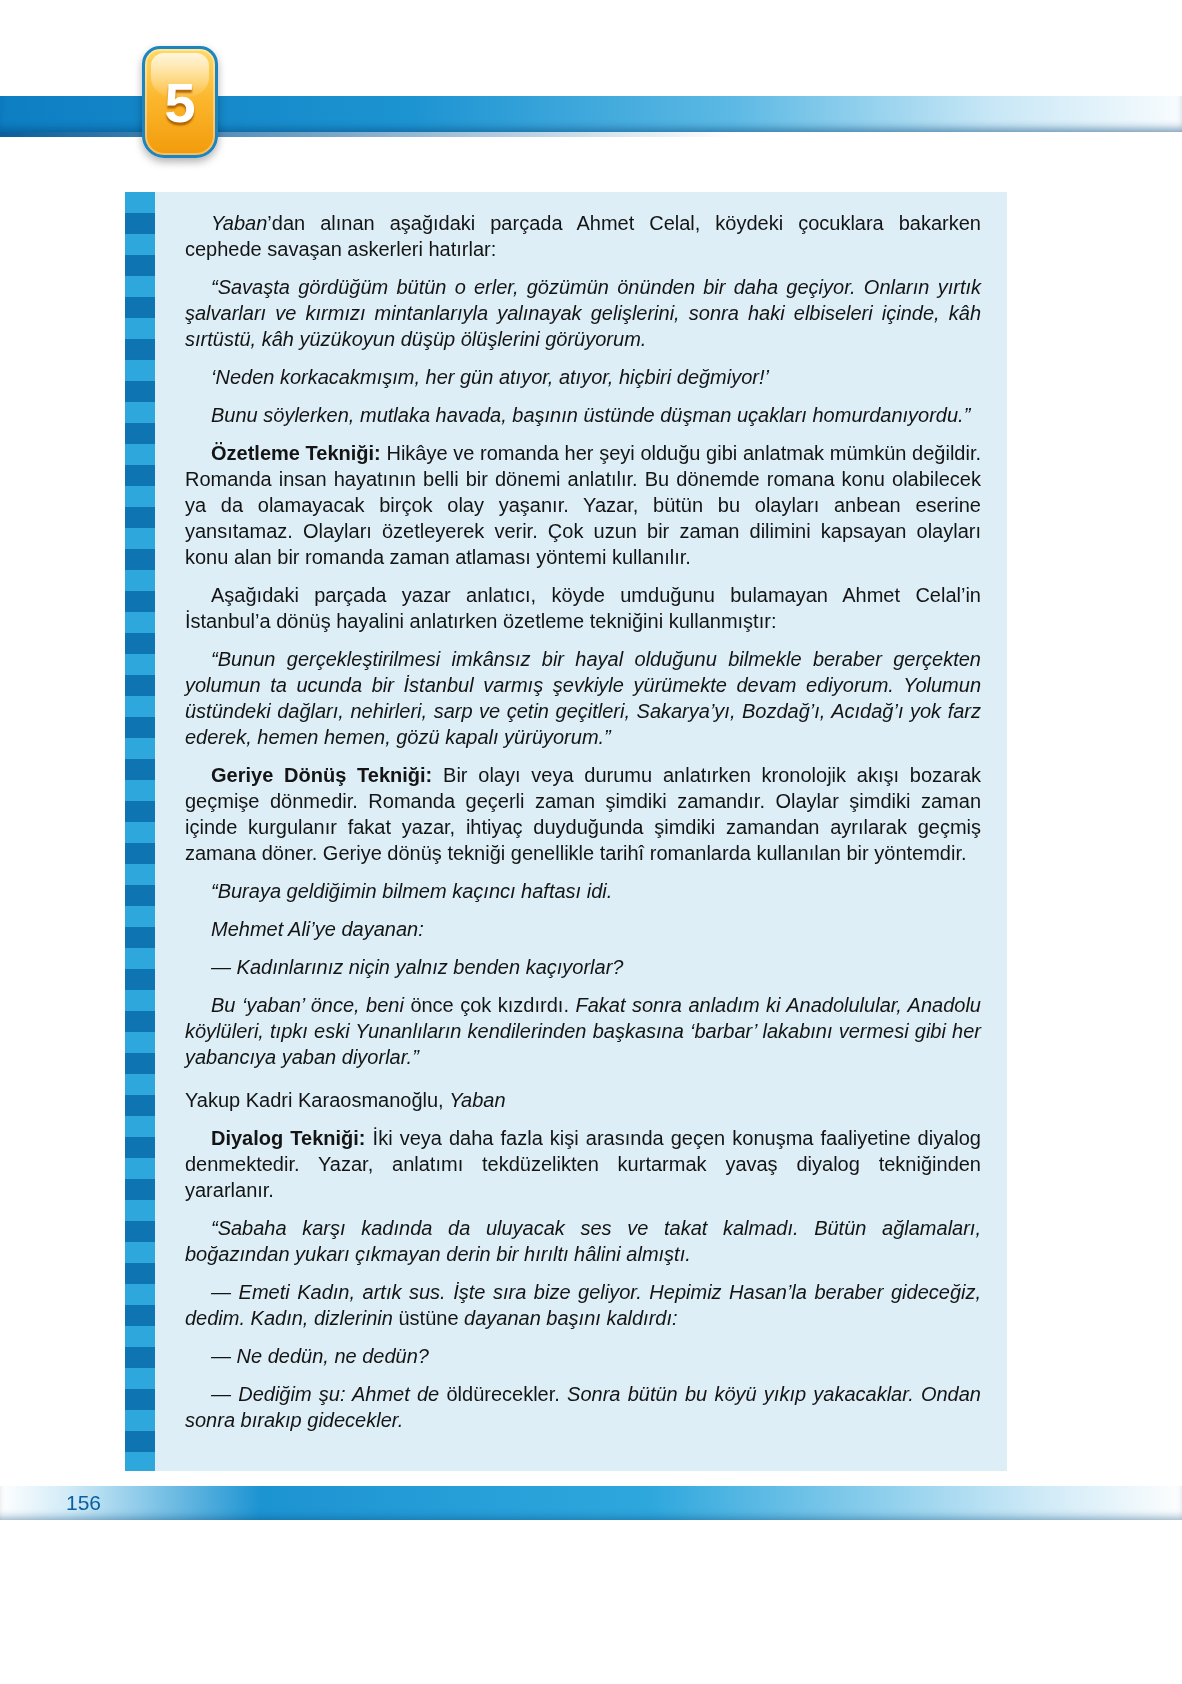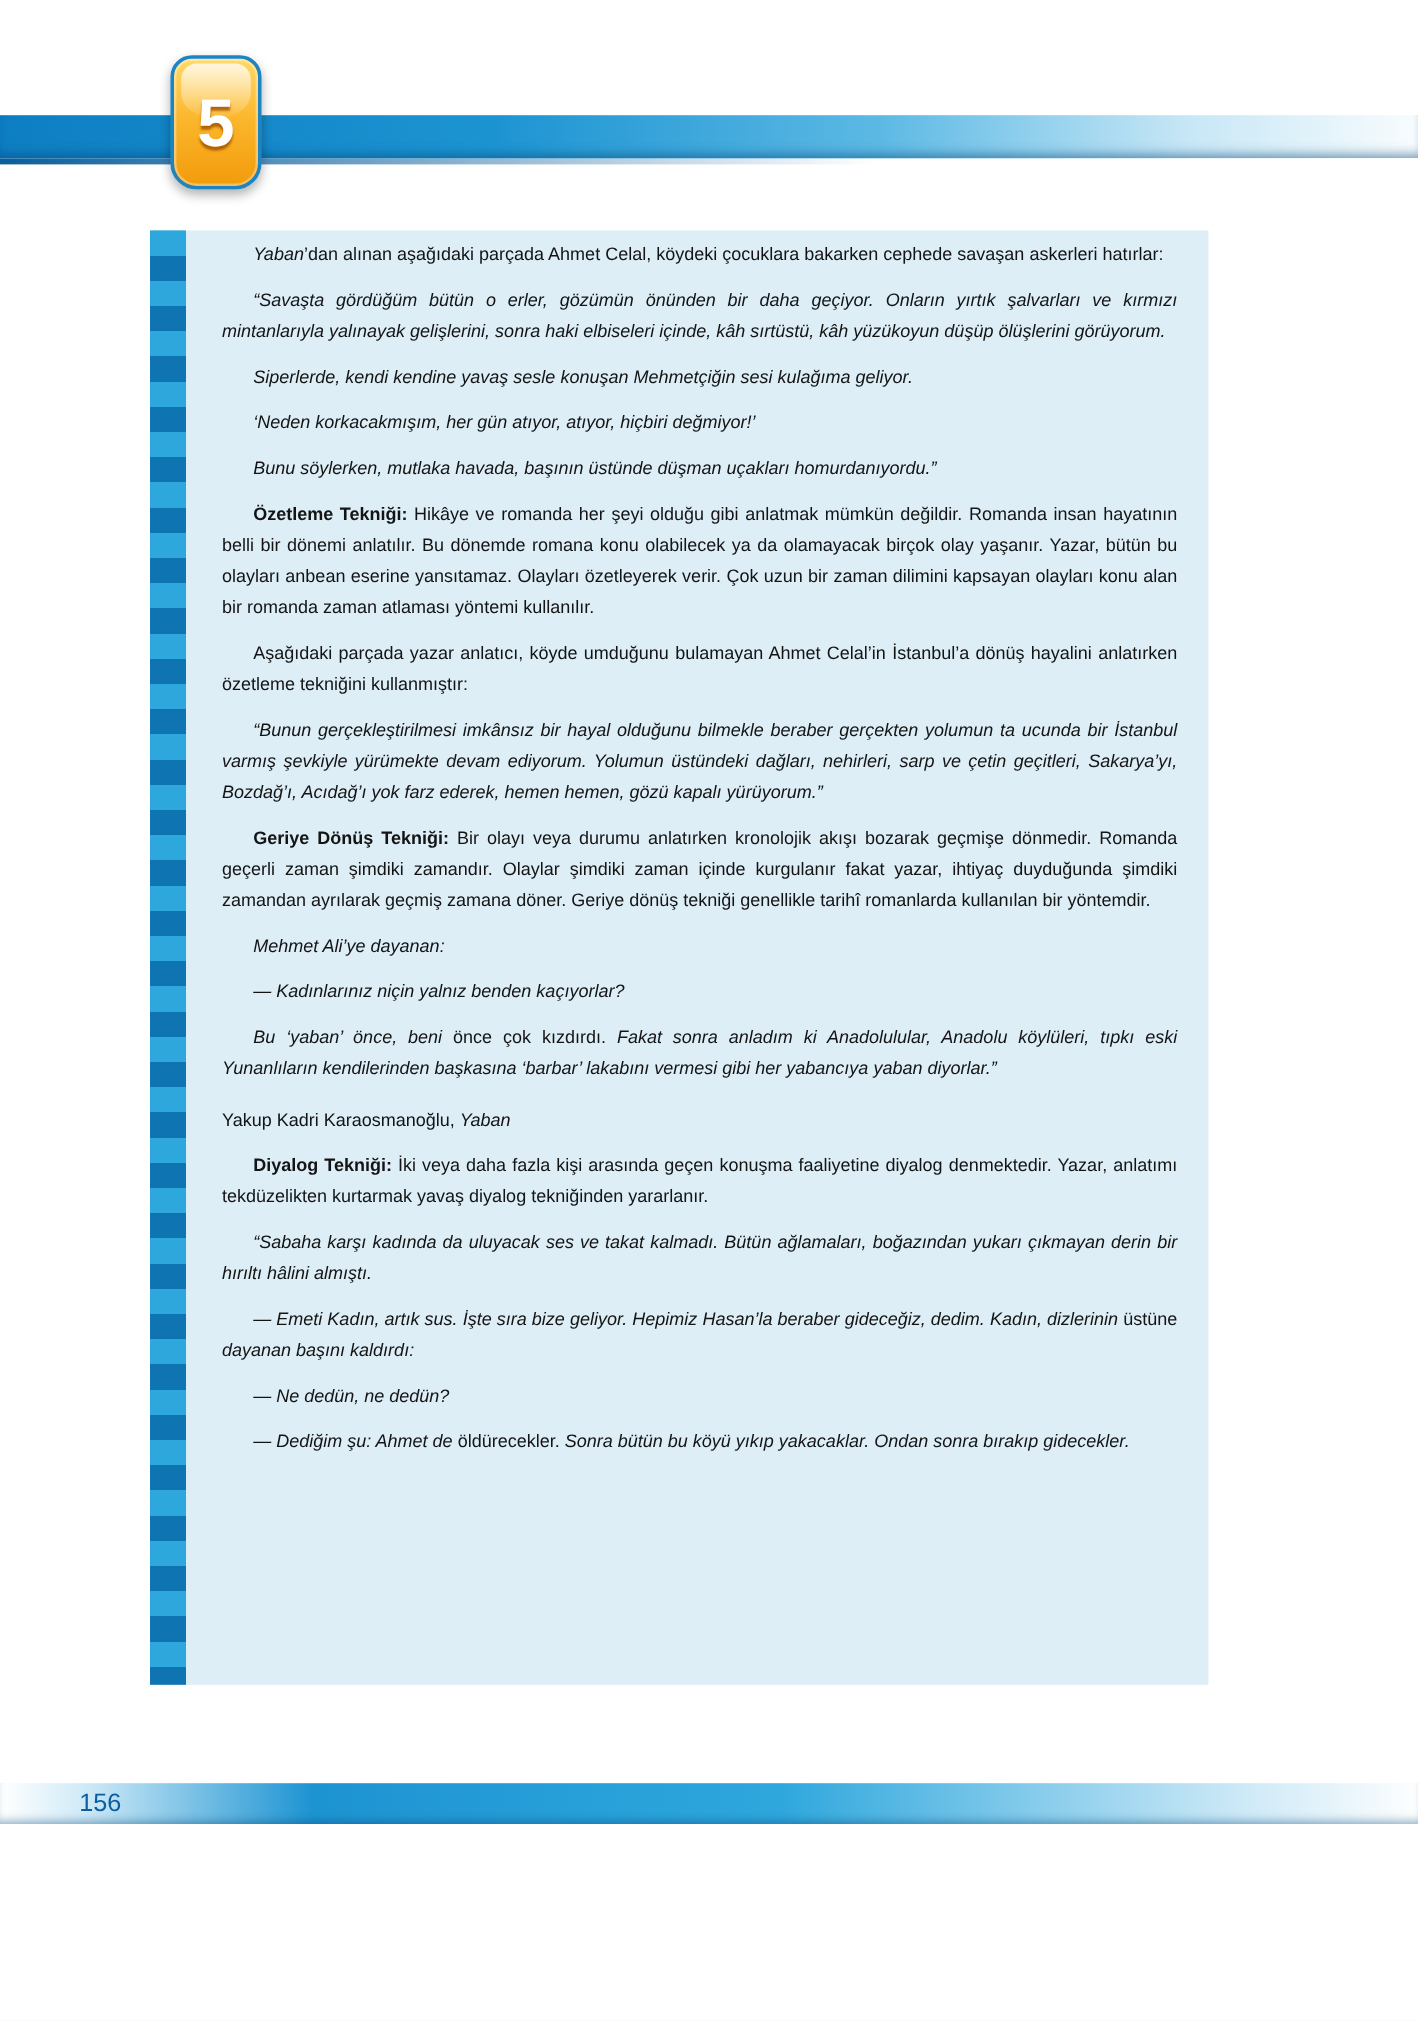--- a/index.html
+++ b/index.html
@@ -47,23 +47,23 @@
     background:#ddeef7;
   }
   .stripe-edge {
     position:absolute; left:0; top:0; bottom:0; width:30px;
     background:repeating-linear-gradient(to bottom,
       #2ea7dd 0px, #2ea7dd 21px,
       #0f74b2 21px, #0f74b2 42px);
   }
   .text-col {
     margin-left:30px;
-    padding:8px 26px 26px 30px;
+    padding:18px 26px 26px 30px;
     color:#141414;
-    font-size:15px; line-height:26px;
+    font-size:20px; line-height:26px;
     text-align:justify;
     hyphens:auto;
   }
   .para { margin:0 0 12px; text-indent:26px; }
   .para.right { text-align:left; text-indent:0; margin-top:17px; }
   .para .b { font-weight:bold; font-style:normal; }
   .para .i { font-style:italic; }
 
   
   .bottom-bar {
@@ -83,27 +83,27 @@
 
 <div class="unit-badge">
   <span class="unit-number">5</span>
 </div>
 
 <div class="content-panel">
   <div class="stripe-edge"></div>
   <div class="text-col" id="paragraphs">
       <p class="para"><span class="i">Yaban</span><span>’dan alınan aşağıdaki parçada Ahmet Celal, köydeki çocuklara bakarken cephede savaşan askerleri hatırlar:</span></p>
       <p class="para"><span class="i">“Savaşta gördüğüm bütün o erler, gözümün önünden bir daha geçiyor. Onların yırtık şalvarları ve kırmızı mintanlarıyla yalınayak gelişlerini, sonra haki elbiseleri içinde, kâh sırtüstü, kâh yüzükoyun düşüp ölüşlerini görüyorum.</span></p>
-      <p class="para"><span class="i">Siperlerde, kendi kendine yavaş sesle konuşan Mehmetçiğin sesi kulağıma geliyor.</span></p>
       <p class="para"><span class="i">‘Neden korkacakmışım, her gün atıyor, atıyor, hiçbiri değmiyor!’</span></p>
       <p class="para"><span class="i">Bunu söylerken, mutlaka havada, başının üstünde düşman uçakları homurdanıyordu.”</span></p>
       <p class="para"><span class="b">Özetleme Tekniği:</span><span> Hikâye ve romanda her şeyi olduğu gibi anlatmak mümkün değildir. Romanda insan hayatının belli bir dönemi anlatılır. Bu dönemde romana konu olabilecek ya da olamayacak birçok olay yaşanır. Yazar, bütün bu olayları anbean eserine yansıtamaz. Olayları özetleyerek verir. Çok uzun bir zaman dilimini kapsayan olayları konu alan bir romanda zaman atlaması yöntemi kullanılır.</span></p>
       <p class="para"><span>Aşağıdaki parçada yazar anlatıcı, köyde umduğunu bulamayan Ahmet Celal’in İstanbul’a dönüş hayalini anlatırken özetleme tekniğini kullanmıştır:</span></p>
       <p class="para"><span class="i">“Bunun gerçekleştirilmesi imkânsız bir hayal olduğunu bilmekle beraber gerçekten yolumun ta ucunda bir İstanbul varmış şevkiyle yürümekte devam ediyorum. Yolumun üstündeki dağları, nehirleri, sarp ve çetin geçitleri, Sakarya’yı, Bozdağ’ı, Acıdağ’ı yok farz ederek, hemen hemen, gözü kapalı yürüyorum.”</span></p>
       <p class="para"><span class="b">Geriye Dönüş Tekniği:</span><span> Bir olayı veya durumu anlatırken kronolojik akışı bozarak geçmişe dönmedir. Romanda geçerli zaman şimdiki zamandır. Olaylar şimdiki zaman içinde kurgulanır fakat yazar, ihtiyaç duyduğunda şimdiki zamandan ayrılarak geçmiş zamana döner. Geriye dönüş tekniği genellikle tarihî romanlarda kullanılan bir yöntemdir.</span></p>
+      <p class="para"><span class="i">“Buraya geldiğimin bilmem kaçıncı haftası idi.</span></p>
       <p class="para"><span class="i">Mehmet Ali’ye dayanan:</span></p>
       <p class="para"><span class="i">— Kadınlarınız niçin yalnız benden kaçıyorlar?</span></p>
       <p class="para"><span class="i">Bu ‘yaban’ önce, beni </span><span>önce çok kızdırdı.</span><span class="i"> Fakat sonra anladım ki Anadolulular, Anadolu köylüleri, tıpkı eski Yunanlıların kendilerinden başkasına ‘barbar’ lakabını vermesi gibi her yabancıya yaban diyorlar.”</span></p>
       <p class="para right"><span>Yakup Kadri Karaosmanoğlu, </span><span class="i">Yaban</span></p>
       <p class="para"><span class="b">Diyalog Tekniği:</span><span> İki veya daha fazla kişi arasında geçen konuşma faaliyetine diyalog denmektedir. Yazar, anlatımı tekdüzelikten kurtarmak yavaş diyalog tekniğinden yararlanır.</span></p>
       <p class="para"><span class="i">“Sabaha karşı kadında da uluyacak ses ve takat kalmadı. Bütün ağlamaları, boğazından yukarı çıkmayan derin bir hırıltı hâlini almıştı.</span></p>
       <p class="para"><span class="i">— Emeti Kadın, artık sus. İşte sıra bize geliyor. Hepimiz Hasan’la beraber gideceğiz, dedim. Kadın, dizlerinin </span><span>üstüne </span><span class="i">dayanan başını kaldırdı:</span></p>
       <p class="para"><span class="i">— Ne dedün, ne dedün?</span></p>
       <p class="para"><span class="i">— Dediğim şu: Ahmet de </span><span>öldürecekler.</span><span class="i"> Sonra bütün bu köyü yıkıp yakacaklar. Ondan sonra bırakıp gidecekler.</span></p>
     </div>

